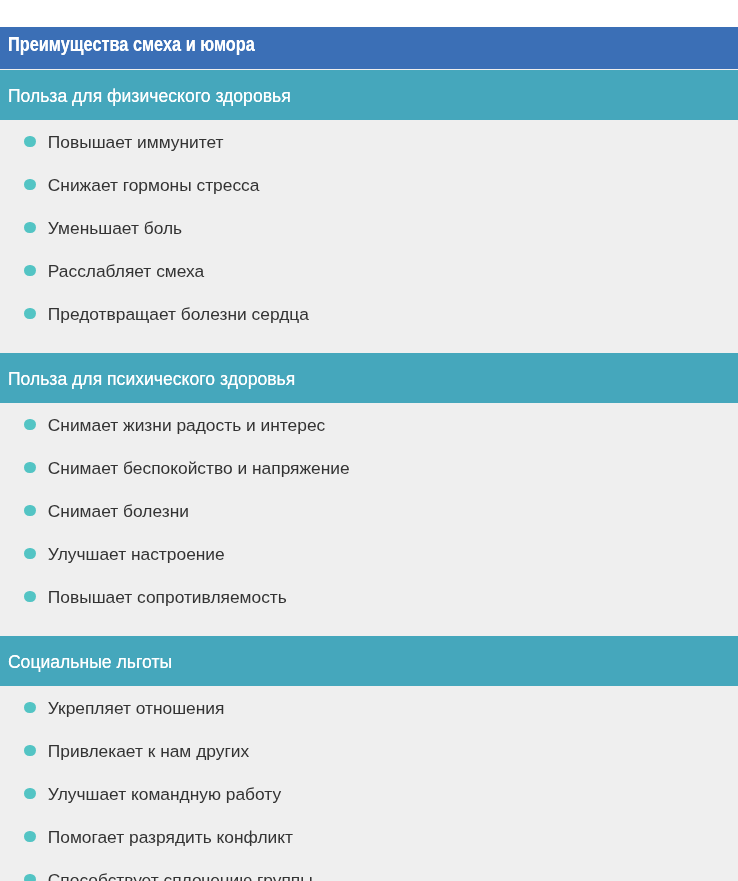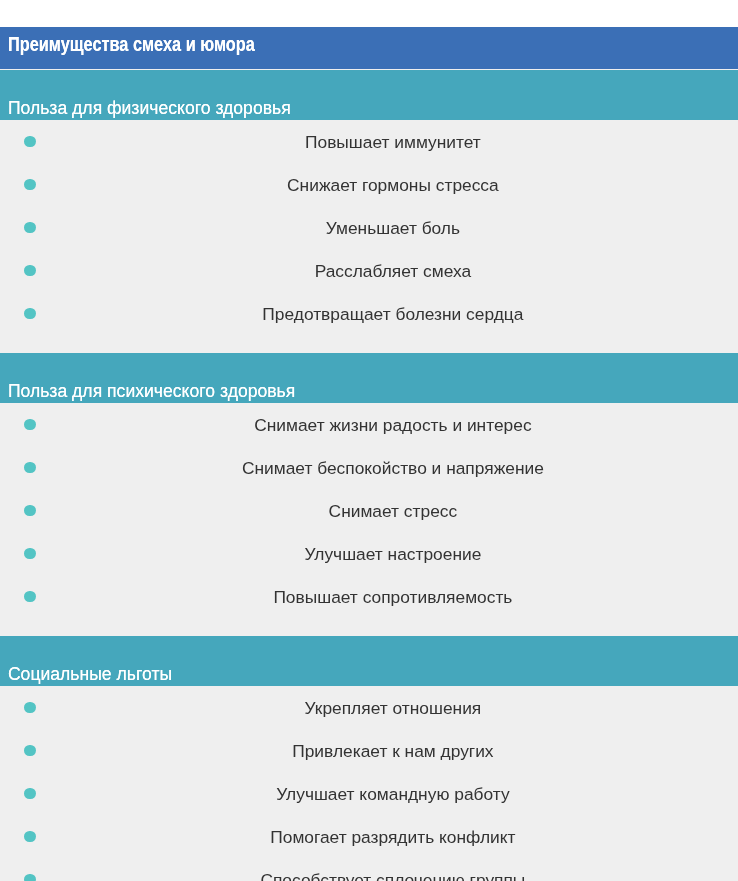--- a/index.html
+++ b/index.html
@@ -46,38 +46,38 @@
   
   .sec-head {
     background:#45a7bc;
     height:50px;
     position:relative;
     overflow:hidden;
   }
   .sec-head-text {
     position:absolute;
     left:7.9px;
-    top:12px;
+    top:0;
     height:50px;
     line-height:50px;
     color:#ffffff;
     font-size:17.6px;
     white-space:nowrap;
     transform:translateY(0.55px);
     text-shadow:0 0 0.45px rgba(255,255,255,0.95);
   }
 
   
   .sec-body {
     background:#efefef;
     height:233px;
     box-sizing:border-box;
     overflow:hidden;
   }
-  ul.items { list-style:none; margin:0; padding:0;text-align:center; }
+  ul.items { list-style:none; margin:0; padding:0; }
   ul.items li {
     position:relative;
     height:43px;
     line-height:44.2px;
     color:#333333;
     font-size:17.37px;
     padding-left:47.8px;
     white-space:nowrap;
   }
   ul.items li .dot {
@@ -113,21 +113,21 @@
     </ul>
   </div>
 
   <div class="sec-head">
     <div class="sec-head-text">Польза для психического здоровья</div>
   </div>
   <div class="sec-body">
     <ul class="items">
       <li><span class="dot"></span><span>Снимает жизни радость и интерес</span></li>
       <li><span class="dot"></span><span>Снимает беспокойство и напряжение</span></li>
-      <li><span class="dot"></span><span>Снимает стресс</span></li>
+      <li><span class="dot"></span><span>Снимает болезни</span></li>
       <li><span class="dot"></span><span>Улучшает настроение</span></li>
       <li><span class="dot"></span><span>Повышает сопротивляемость</span></li>
     </ul>
   </div>
 
   <div class="sec-head">
     <div class="sec-head-text">Социальные льготы</div>
   </div>
   <div class="sec-body">
     <ul class="items">

